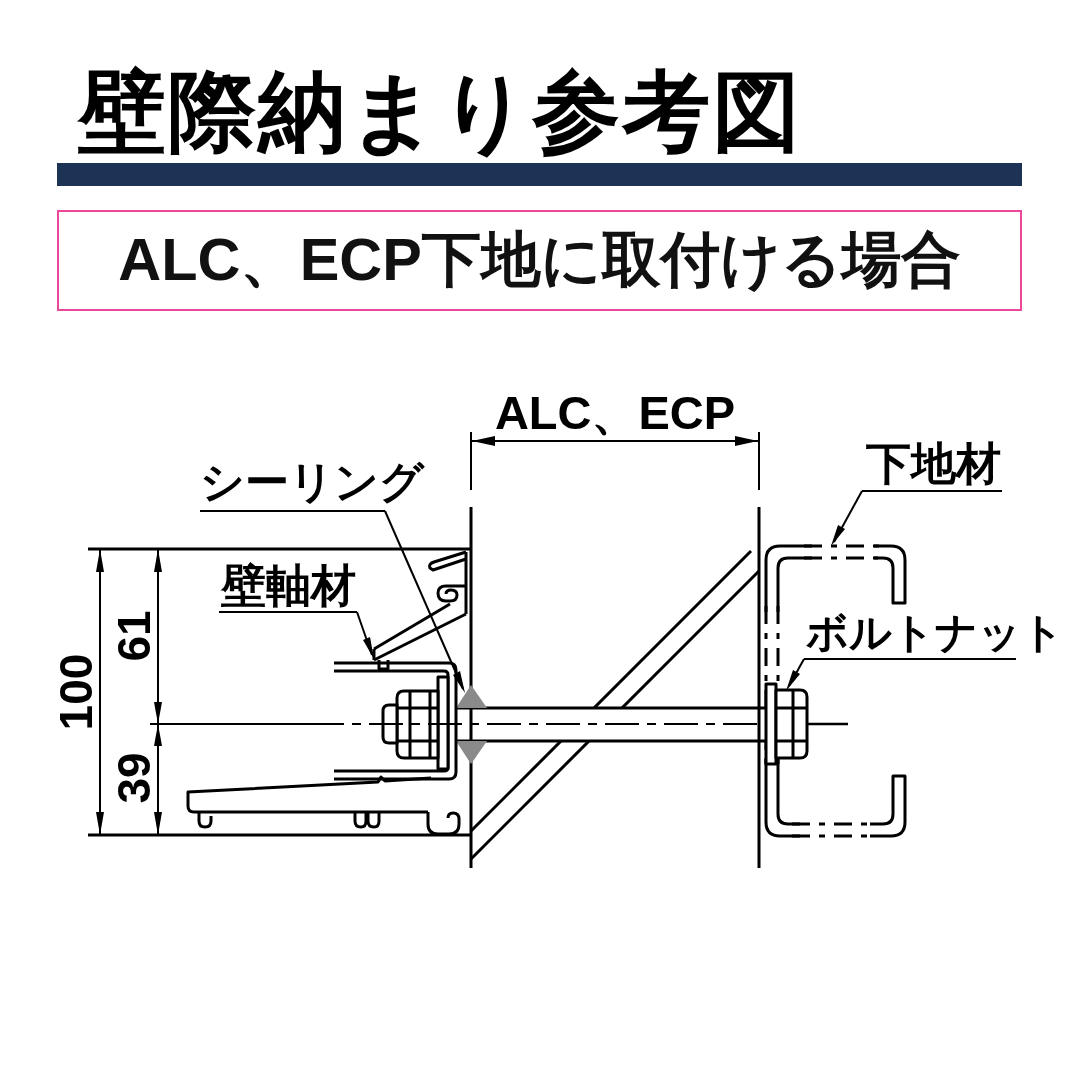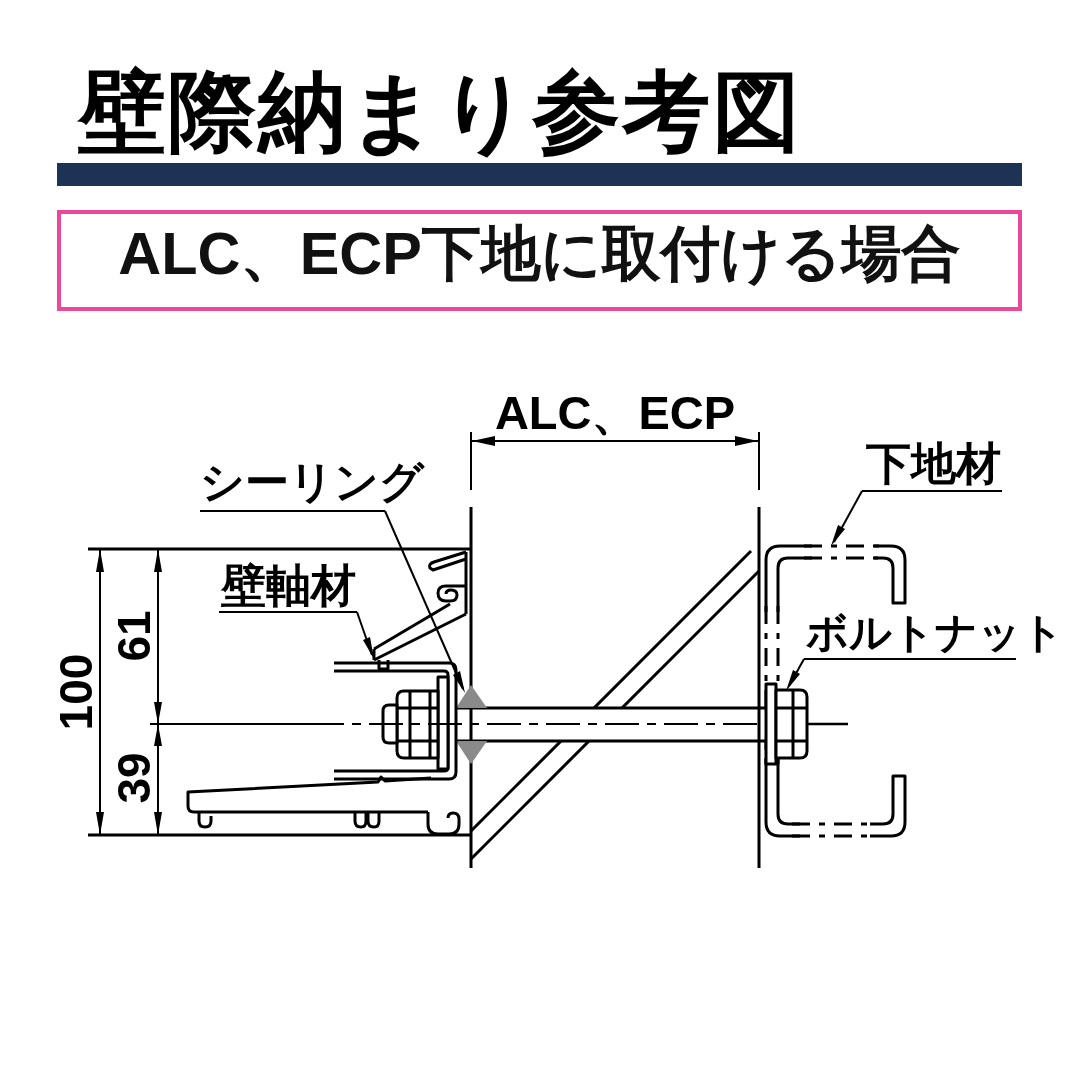--- a/index.html
+++ b/index.html
@@ -4,22 +4,22 @@
 <style>
   html,body{margin:0;padding:0;background:#fff;}
   body{width:1080px;height:1080px;position:relative;overflow:hidden;
        font-family:"Liberation Sans","DejaVu Sans",sans-serif;color:#111;}
   .page-title{position:absolute;left:56px;top:56px;width:980px;height:112px;
        font-size:88px;font-weight:900;letter-spacing:2px;line-height:112px;
        color:#000000;white-space:nowrap;margin-left:22px;}
   .accent-bar{position:absolute;left:57px;top:163px;width:965px;height:23px;
        background:#1d3355;}
   .subtitle-box{position:absolute;left:57px;top:210px;width:965px;height:101px;
-       border:4px solid #ec4899;box-sizing:border-box;background:#fff;
-       display:flex;justify-content:center;}
+       border:2px solid #ec4899;box-sizing:border-box;background:#fff;
+       display:flex;align-items:center;justify-content:center;}
   .subtitle-text{font-size:60px;font-weight:900;letter-spacing:0px;
        white-space:nowrap;transform:scaleX(0.99);}
   svg{position:absolute;left:0;top:0;}
   .lbl{font-family:"Liberation Sans","DejaVu Sans",sans-serif;font-weight:600;fill:#000;}
 </style>
 </head>
 <body>
 
 <div class="page-title">壁際納まり参考図</div>
 <div class="accent-bar"></div>

